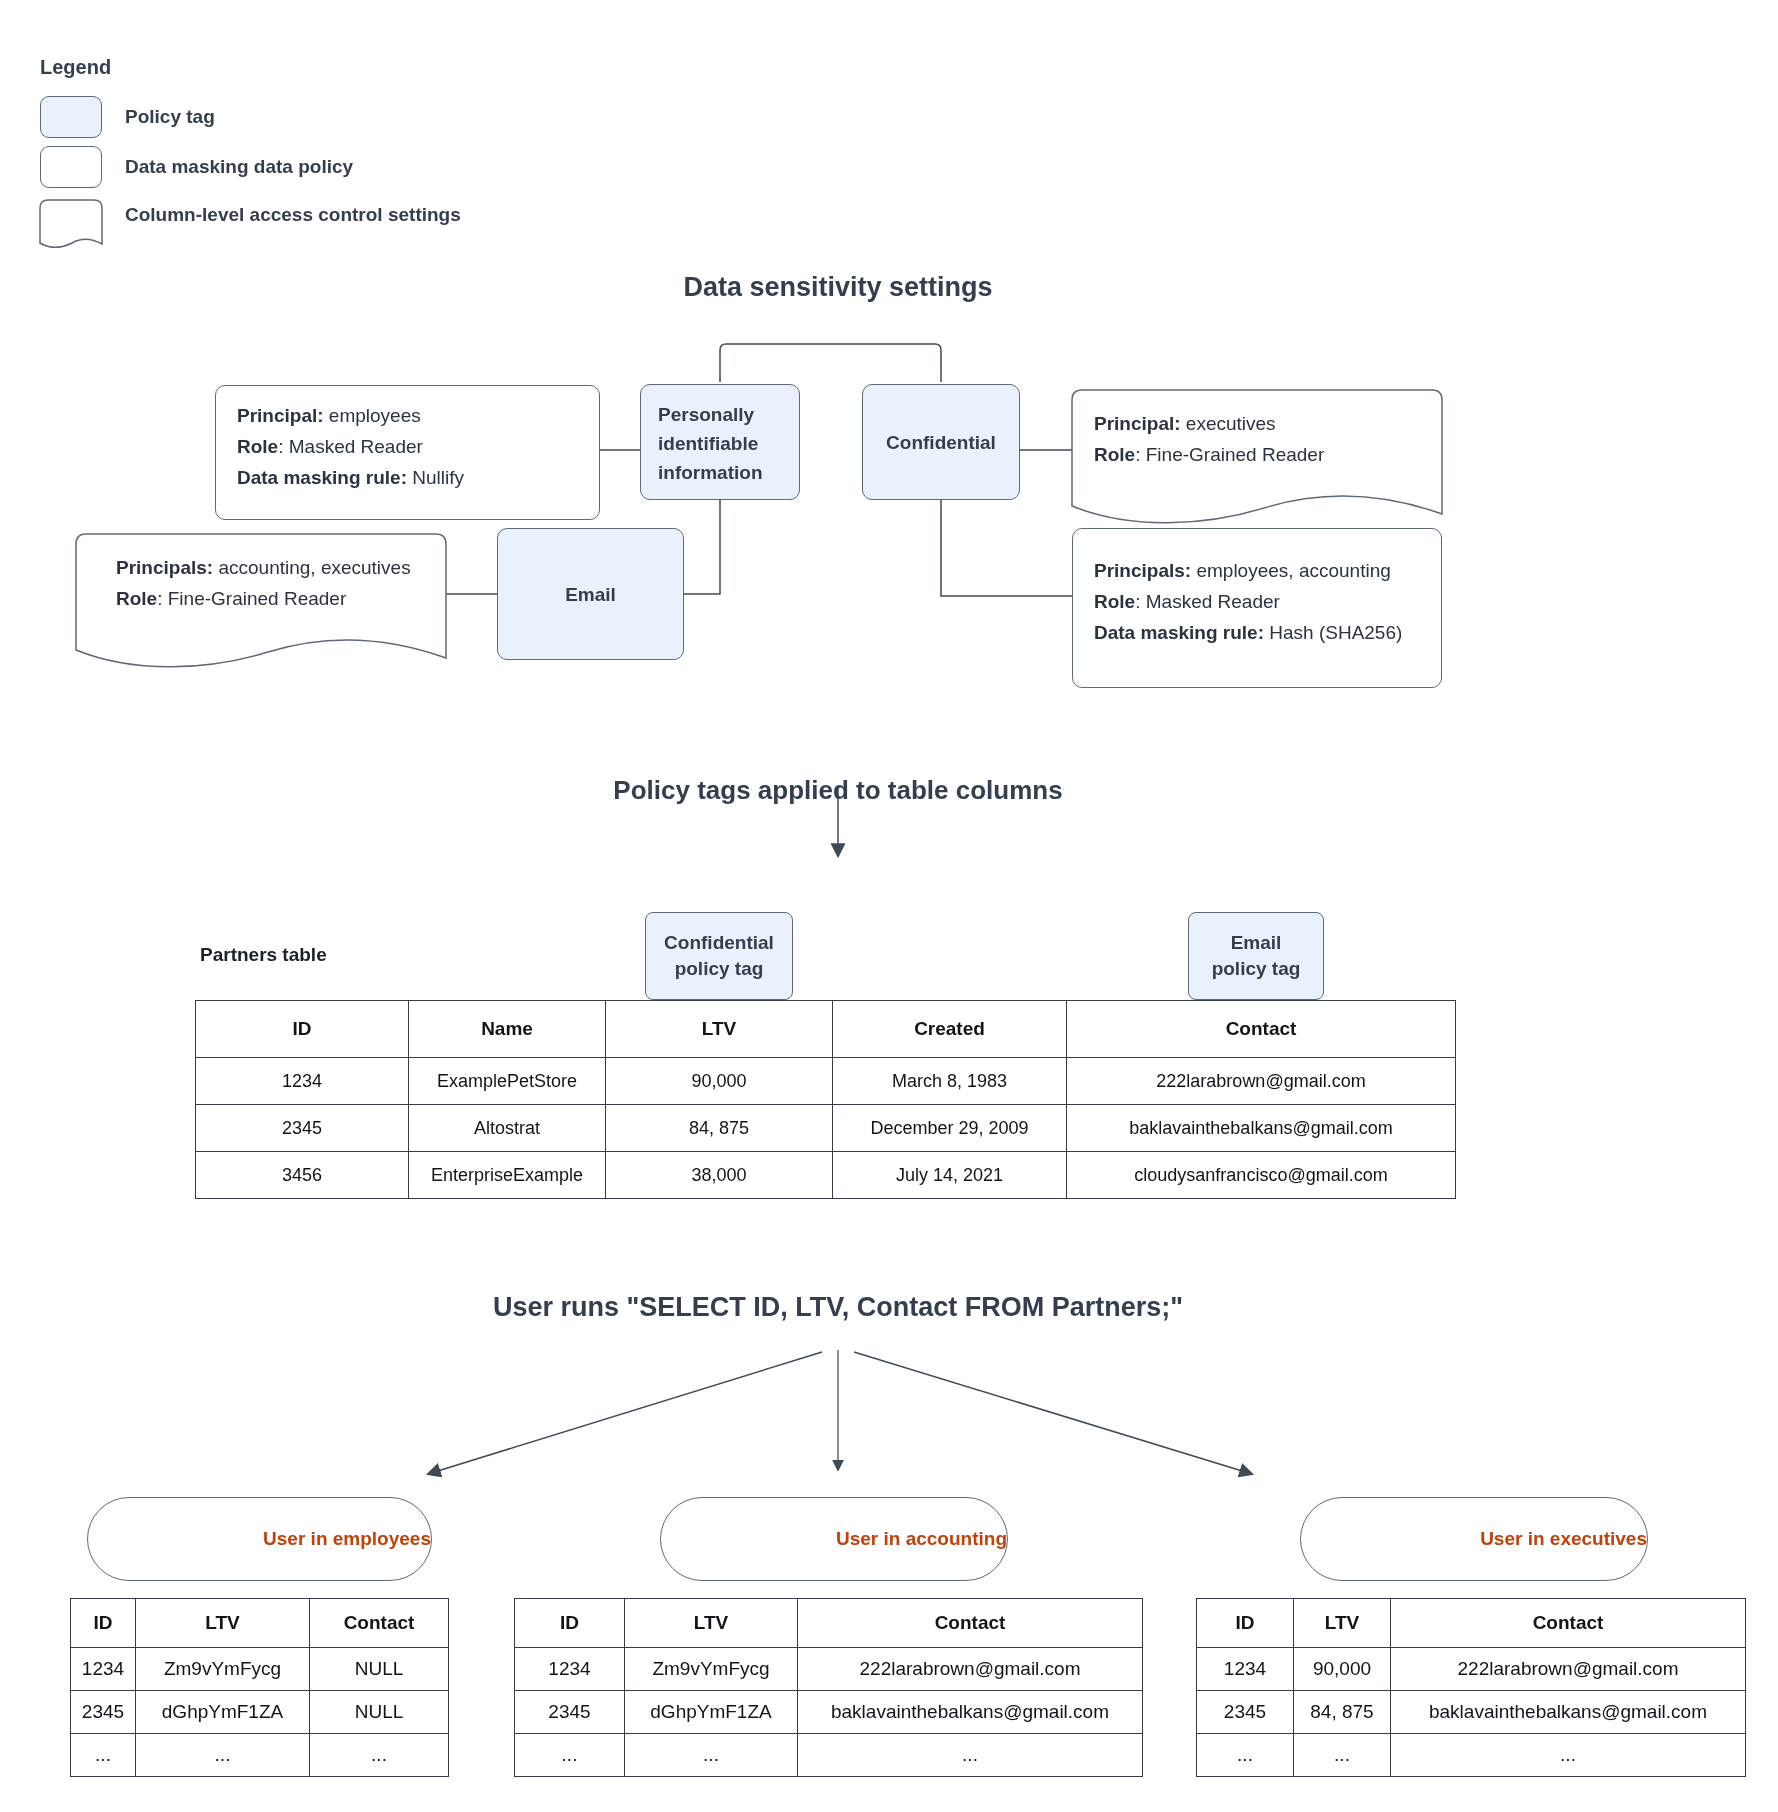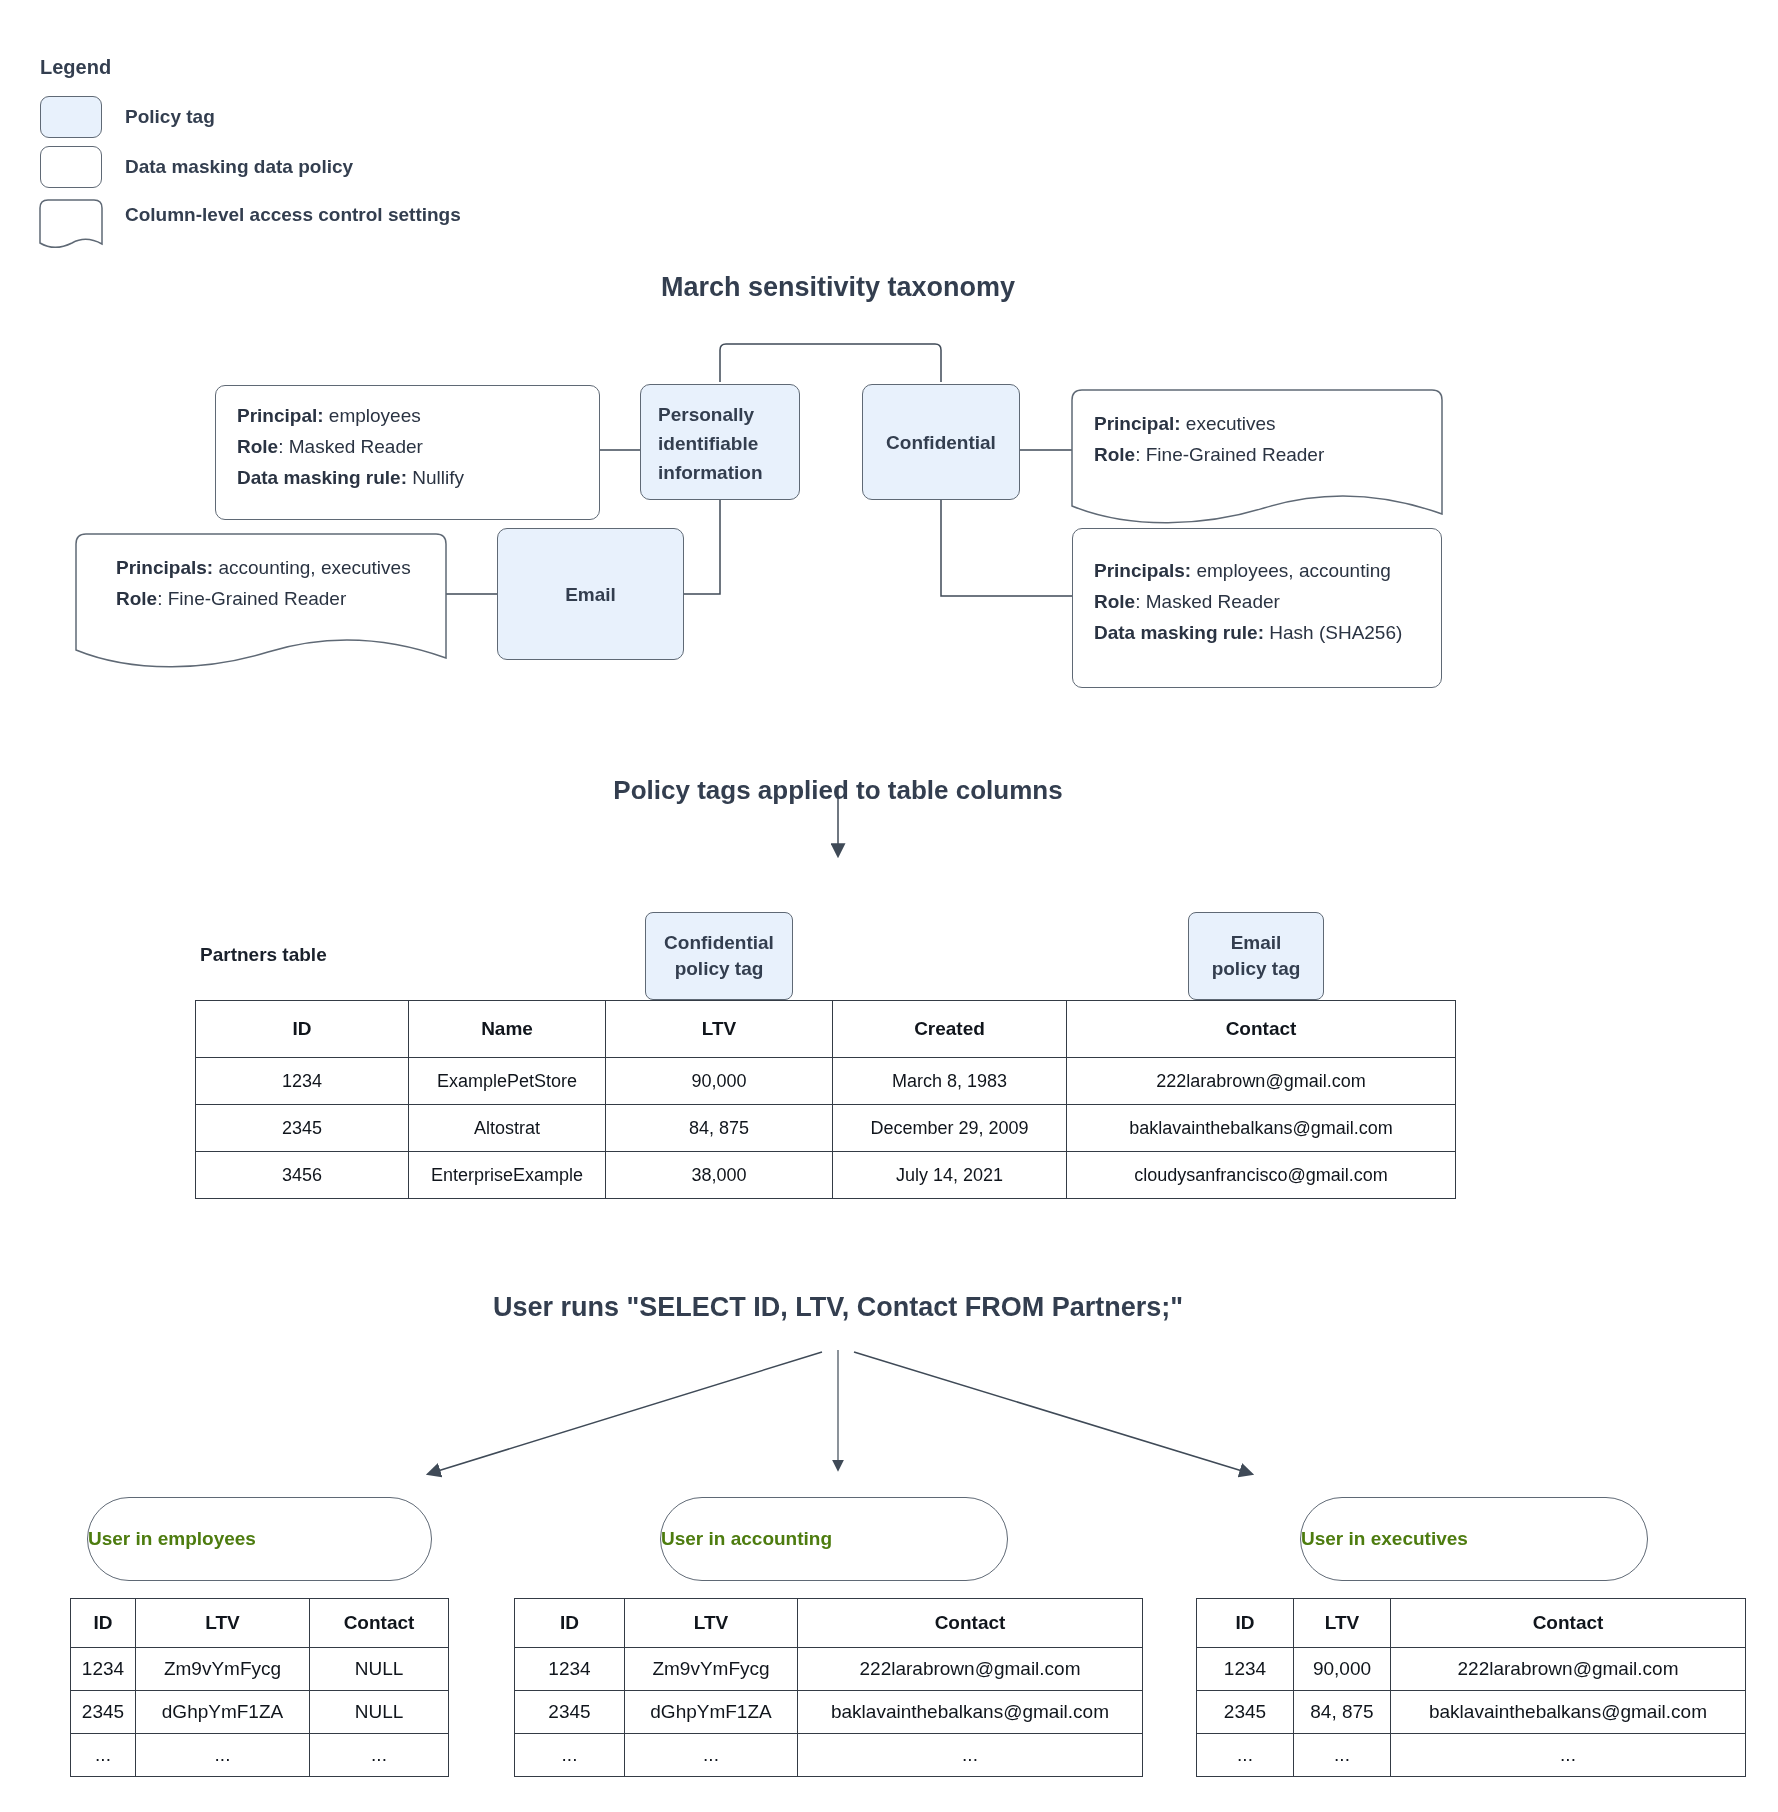--- a/index.html
+++ b/index.html
@@ -58,22 +58,22 @@
   table.partners td { font-size:18px; height:46px; }
 
   table.result th { font-size:19px; height:48px; }
   table.result td { font-size:19px; height:42px; }
 
   .partners-label { position:absolute; font-size:19px; font-weight:bold; color:#1a212c; }
 
   
   .oval {
     position:absolute; box-sizing:border-box; border:1.5px solid #5f6975; border-radius:44px;
-    background:#ffffff; display:flex; align-items:center; justify-content:flex-start;
-    font-weight:bold; font-size:19px; color:#4d7c0f;
+    background:#ffffff; display:flex; align-items:center; justify-content:flex-end;
+    font-weight:bold; font-size:19px; color:#c2410c;
   }
 
   svg.overlay { position:absolute; left:0; top:0; pointer-events:none; }
 </style>
 </head>
 <body>
 
 <div class="canvas">
 
   <svg class="overlay" width="1778" height="1812">
@@ -110,21 +110,21 @@
   <div class="legend-swatch" style="left:40px; top:146px;"></div>
   <div class="legend-label" style="left:125px; top:156px;">Data masking data policy</div>
 
   <div class="wavy" style="left:40px; top:194px; width:62px; height:52px;">
     <svg width="62" height="58" viewBox="0 0 62 58">
       <path d="M 8,0 H 54 Q 62,0 62,8 V 44 C 51,38 41,38 32,43 C 22,48 10,49 0,43 V 8 Q 0,0 8,0 Z" fill="#ffffff" stroke="#5f6975" stroke-width="1.5"></path>
     </svg>
   </div>
   <div class="legend-label" style="left:125px; top:204px;">Column-level access control settings</div>
 
-  <div class="section-title" style="left:438px; top:272px; width:800px; font-size:27px;">March sensitivity taxonomy</div>
+  <div class="section-title" style="left:438px; top:272px; width:800px; font-size:27px;">Data sensitivity settings</div>
 
   <div class="node" style="left:215px; top:385px; width:385px; height:135px;"></div>
   <div class="policy-lines" style="left:237px; top:400px;">
     <div><span class="pl-b">Principal:</span><span> employees</span></div>
     <div><span class="pl-b">Role</span><span>: Masked Reader</span></div>
     <div><span class="pl-b">Data masking rule:</span><span> Nullify</span></div>
   </div>
 
   <div class="node blue" style="left:640px; top:384px; width:160px; height:116px;">
     <div class="node-label" style="padding:15px 8px 0 17px; text-align:left; line-height:29px;">Personally identifiable information</div>

